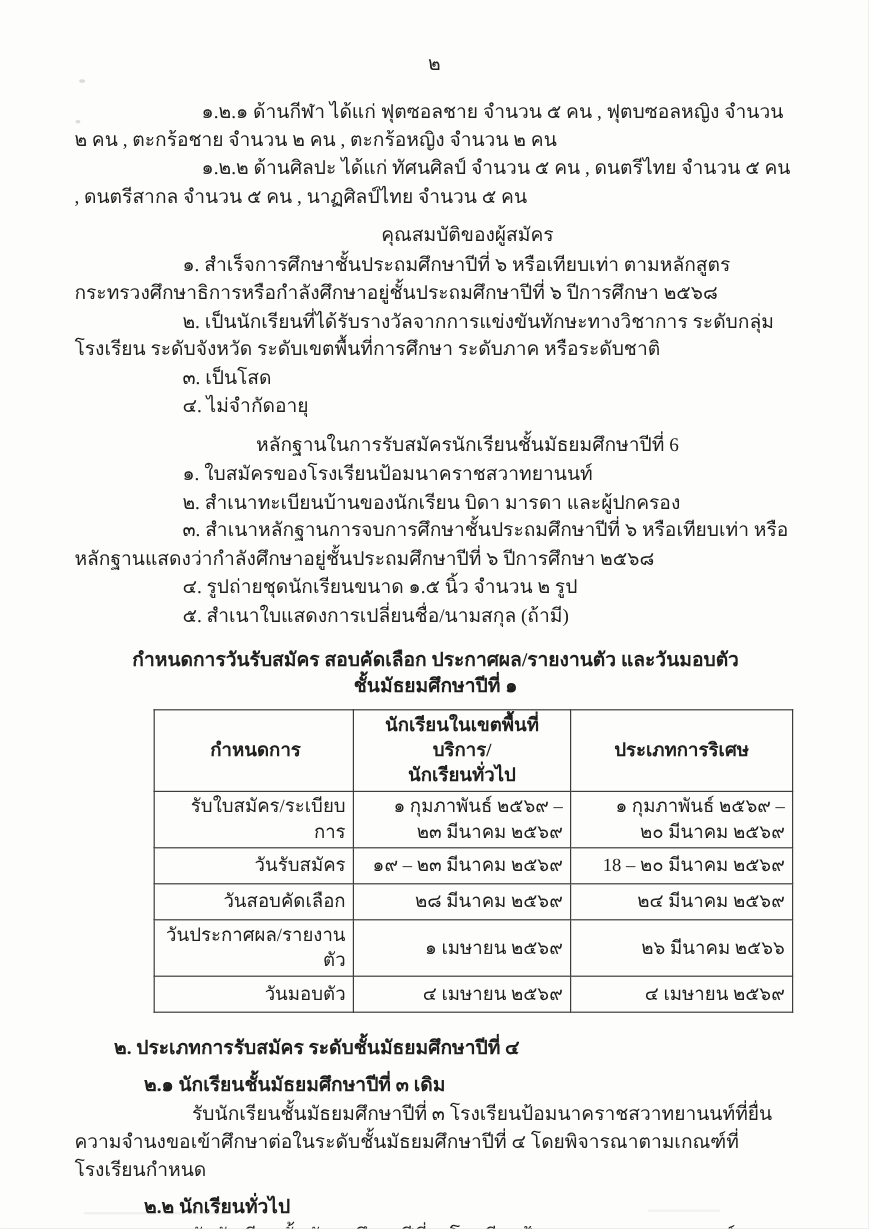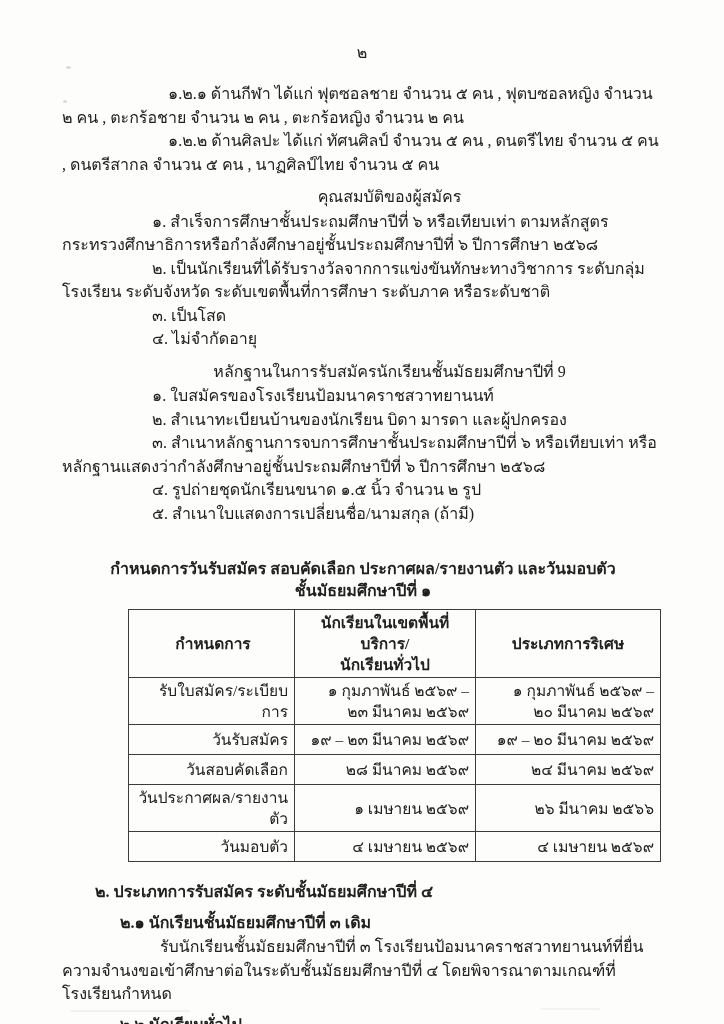--- a/index.html
+++ b/index.html
@@ -19,21 +19,21 @@
   }
   .content {
     position:absolute; top:82px; left:62px; width:602px;
     font-size:16px; line-height:23.5px;
     text-align:left;
   }
   p { margin:0; }
   .p-sub   { text-indent:106px; }
   .h-bold  { font-weight:normal; margin:9px 0 1px 53px;text-align:center; }
   .li      { text-indent:90px; }
-  .center-title { text-align:center; font-weight:bold; margin-top:33px; line-height:22px; }
+  .center-title { text-align:center; font-weight:bold; margin-top:15px; line-height:22px; }
   table.schedule {
     border-collapse:collapse;
     margin:7px 0 0 66px;
     font-size:15.5px; line-height:21px;
   }
   table.schedule th, table.schedule td {
     border:1.5px solid #3c3c3a;
     padding:2px 6px;
     vertical-align:middle;
     text-align:right;
@@ -70,21 +70,21 @@
 
     <p class="p-sub">๑.๒.๑  ด้านกีฬา  ได้แก่ ฟุตซอลชาย  จำนวน ๕ คน , ฟุตบซอลหญิง  จำนวน ๒ คน , ตะกร้อชาย จำนวน ๒ คน , ตะกร้อหญิง  จำนวน ๒ คน</p>
     <p class="p-sub">๑.๒.๒  ด้านศิลปะ  ได้แก่ ทัศนศิลป์  จำนวน ๕ คน , ดนตรีไทย  จำนวน ๕ คน , ดนตรีสากล  จำนวน ๕ คน , นาฏศิลป์ไทย  จำนวน ๕ คน</p>
 
     <p class="h-bold">คุณสมบัติของผู้สมัคร</p>
     <p class="li">๑.  สำเร็จการศึกษาชั้นประถมศึกษาปีที่ ๖  หรือเทียบเท่า ตามหลักสูตรกระทรวงศึกษาธิการหรือกำลังศึกษาอยู่ชั้นประถมศึกษาปีที่ ๖  ปีการศึกษา  ๒๕๖๘</p>
     <p class="li">๒.  เป็นนักเรียนที่ได้รับรางวัลจากการแข่งขันทักษะทางวิชาการ ระดับกลุ่มโรงเรียน ระดับจังหวัด ระดับเขตพื้นที่การศึกษา ระดับภาค หรือระดับชาติ</p>
     <p class="li">๓.  เป็นโสด</p>
     <p class="li">๔.  ไม่จำกัดอายุ</p>
 
-    <p class="h-bold">หลักฐานในการรับสมัครนักเรียนชั้นมัธยมศึกษาปีที่ 9</p>
+    <p class="h-bold">หลักฐานในการรับสมัครนักเรียนชั้นมัธยมศึกษาปีที่ 6</p>
     <p class="li">๑.  ใบสมัครของโรงเรียนป้อมนาคราชสวาทยานนท์</p>
     <p class="li">๒.  สำเนาทะเบียนบ้านของนักเรียน  บิดา  มารดา  และผู้ปกครอง</p>
     <p class="li">๓.  สำเนาหลักฐานการจบการศึกษาชั้นประถมศึกษาปีที่ ๖ หรือเทียบเท่า หรือหลักฐานแสดงว่ากำลังศึกษาอยู่ชั้นประถมศึกษาปีที่ ๖  ปีการศึกษา  ๒๕๖๘</p>
     <p class="li">๔.  รูปถ่ายชุดนักเรียนขนาด ๑.๕  นิ้ว  จำนวน ๒ รูป</p>
     <p class="li">๕.  สำเนาใบแสดงการเปลี่ยนชื่อ/นามสกุล  (ถ้ามี)</p>
 
     <p class="center-title">
       <span>กำหนดการวันรับสมัคร สอบคัดเลือก ประกาศผล/รายงานตัว และวันมอบตัว</span><br>
       <span>ชั้นมัธยมศึกษาปีที่ ๑</span>
     </p>
@@ -102,21 +102,21 @@
         <tr>
           <td class="col-label">รับใบสมัคร/ระเบียบการ</td>
           <td class="col-general multiline">๑  กุมภาพันธ์  ๒๕๖๙ –
 ๒๓  มีนาคม  ๒๕๖๙</td>
           <td class="col-special multiline">๑  กุมภาพันธ์  ๒๕๖๙ –
 ๒๐  มีนาคม  ๒๕๖๙</td>
         </tr>
         <tr>
           <td class="col-label">วันรับสมัคร</td>
           <td class="col-general">๑๙ – ๒๓  มีนาคม  ๒๕๖๙</td>
-          <td class="col-special">๑๙ – ๒๐  มีนาคม  ๒๕๖๙</td>
+          <td class="col-special">18 – ๒๐  มีนาคม  ๒๕๖๙</td>
         </tr>
         <tr>
           <td class="col-label">วันสอบคัดเลือก</td>
           <td class="col-general">๒๘  มีนาคม  ๒๕๖๙</td>
           <td class="col-special">๒๔  มีนาคม  ๒๕๖๙</td>
         </tr>
         <tr>
           <td class="col-label">วันประกาศผล/รายงานตัว</td>
           <td class="col-general">๑  เมษายน  ๒๕๖๙</td>
           <td class="col-special">๒๖  มีนาคม  ๒๕๖๖</td>

